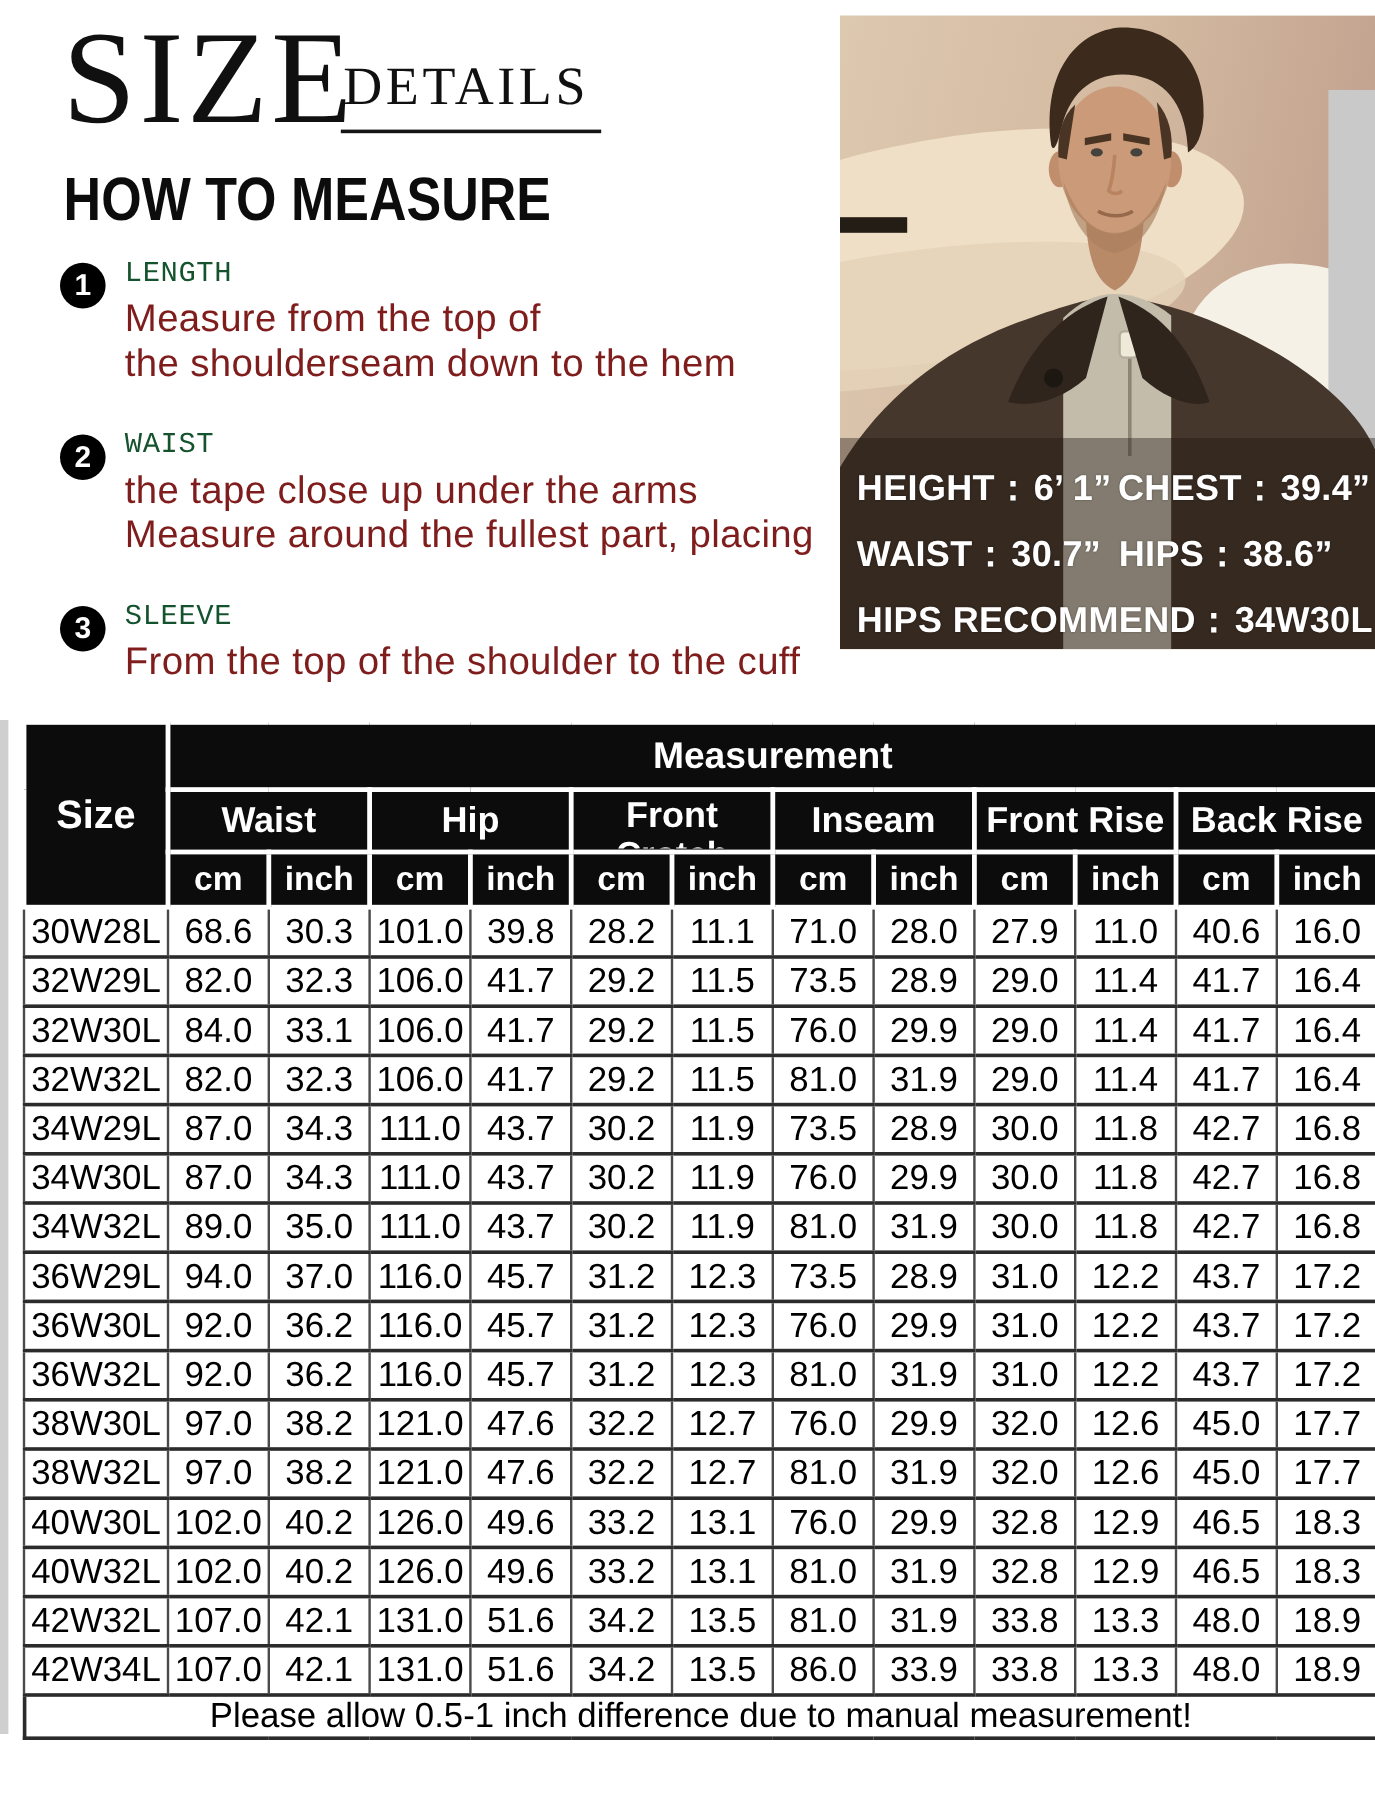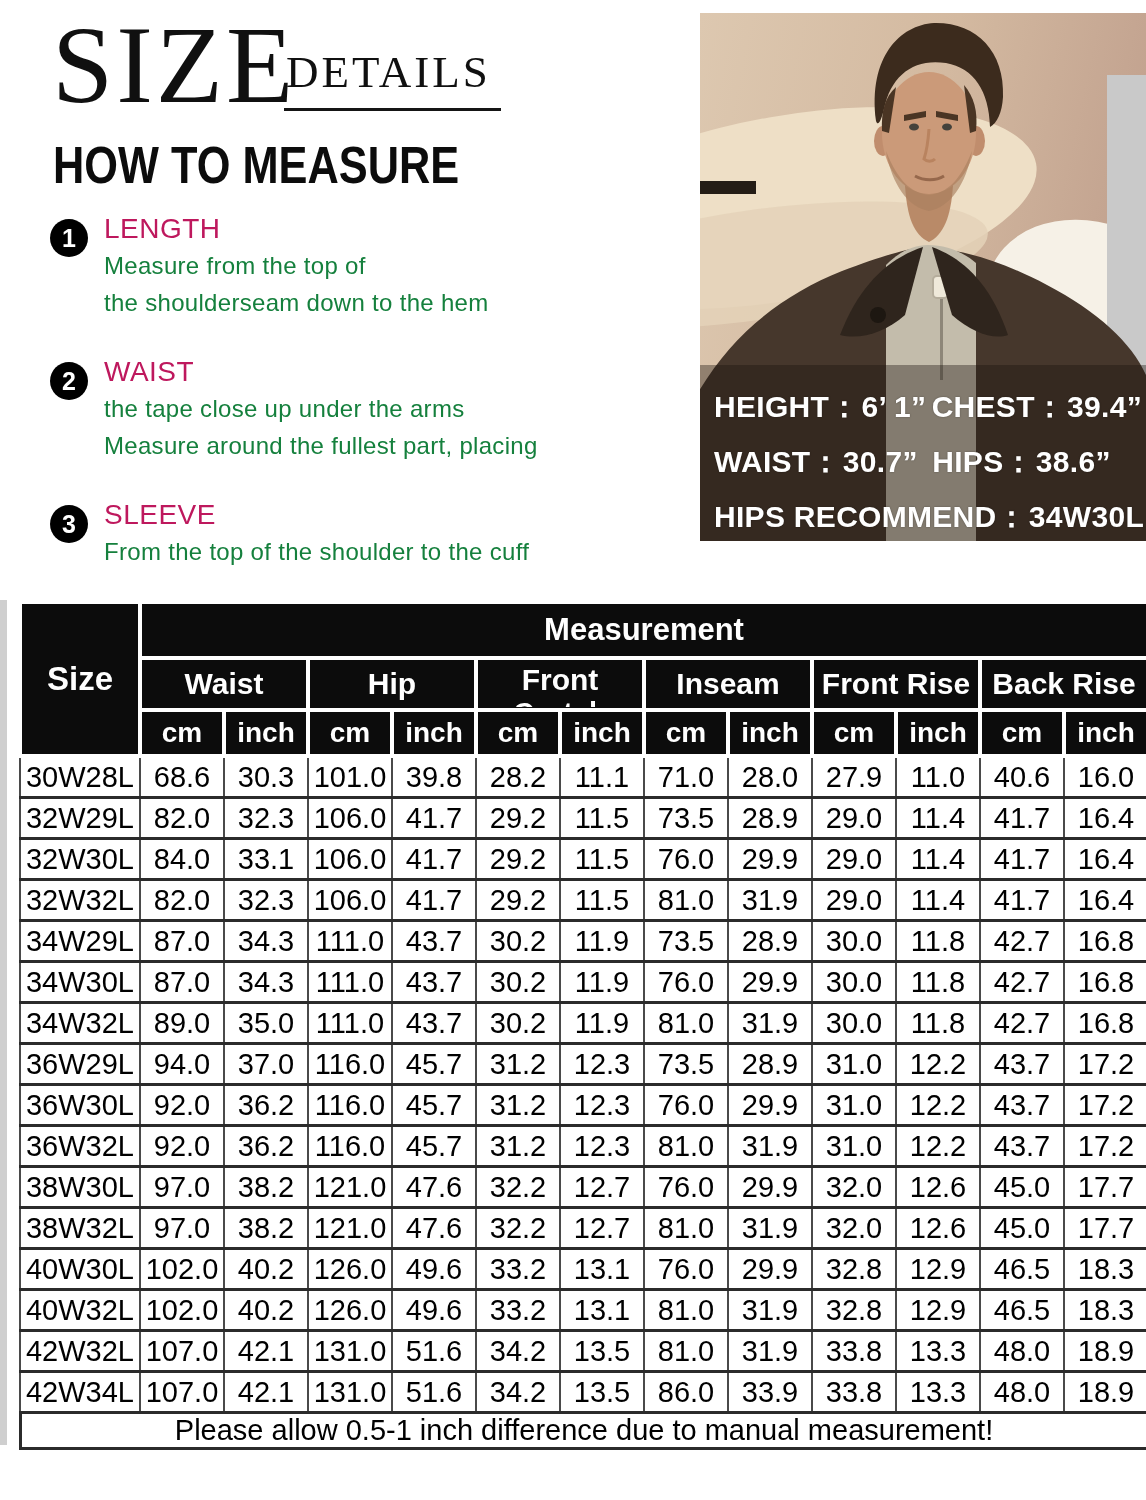--- a/index.html
+++ b/index.html
@@ -15,22 +15,22 @@
   .t-howto{position:absolute;left:53px;top:136px;font-size:51px;font-weight:bold;
           letter-spacing:0px;color:#0c0c0c;transform:scaleX(0.85);transform-origin:0 50%;
           white-space:nowrap;}
 
   
   .instructions{position:absolute;left:50px;top:212px;width:645px;}
   .inst{display:flex;gap:16px;margin-bottom:34px;}
   .badge{flex:0 0 38px;width:38px;height:38px;border-radius:50%;background:#000;color:#fff;
          font-size:25px;font-weight:bold;display:flex;align-items:center;justify-content:center;
          margin-top:7px;}
-  .ititle{font-size:28px;color:#be185d;letter-spacing:0.5px;margin-bottom:1px;line-height:34px;}
-  .iline{font-size:24px;color:#15803d;line-height:37px;letter-spacing:0.3px;}
+  .ititle{font-size:24px;color:#14532d;letter-spacing:0.5px;margin-bottom:1px;line-height:34px;font-family:Liberation Mono, monospace;}
+  .iline{font-size:32px;color:#7f1d1d;line-height:37px;letter-spacing:0.3px;}
 
   
   .photo{position:absolute;left:700px;top:13px;width:446px;height:528px;overflow:hidden;
          background:#d7c0a8;font-weight:bold;}
   .photo svg{position:absolute;left:0;top:0;width:100%;height:100%;display:block;}
   .stats{position:absolute;left:14px;right:4px;top:374px;color:#fff;font-size:30px;
          letter-spacing:0.3px;text-shadow:0 0 2px rgba(0,0,0,0.35);}
   .stat-row{height:55px;display:flex;align-items:flex-start;white-space:nowrap;}
   .stat-row.r0 .stat-pair:first-child{width:57%;}
   .stat-row.r1 .stat-pair:first-child{width:51%;}

